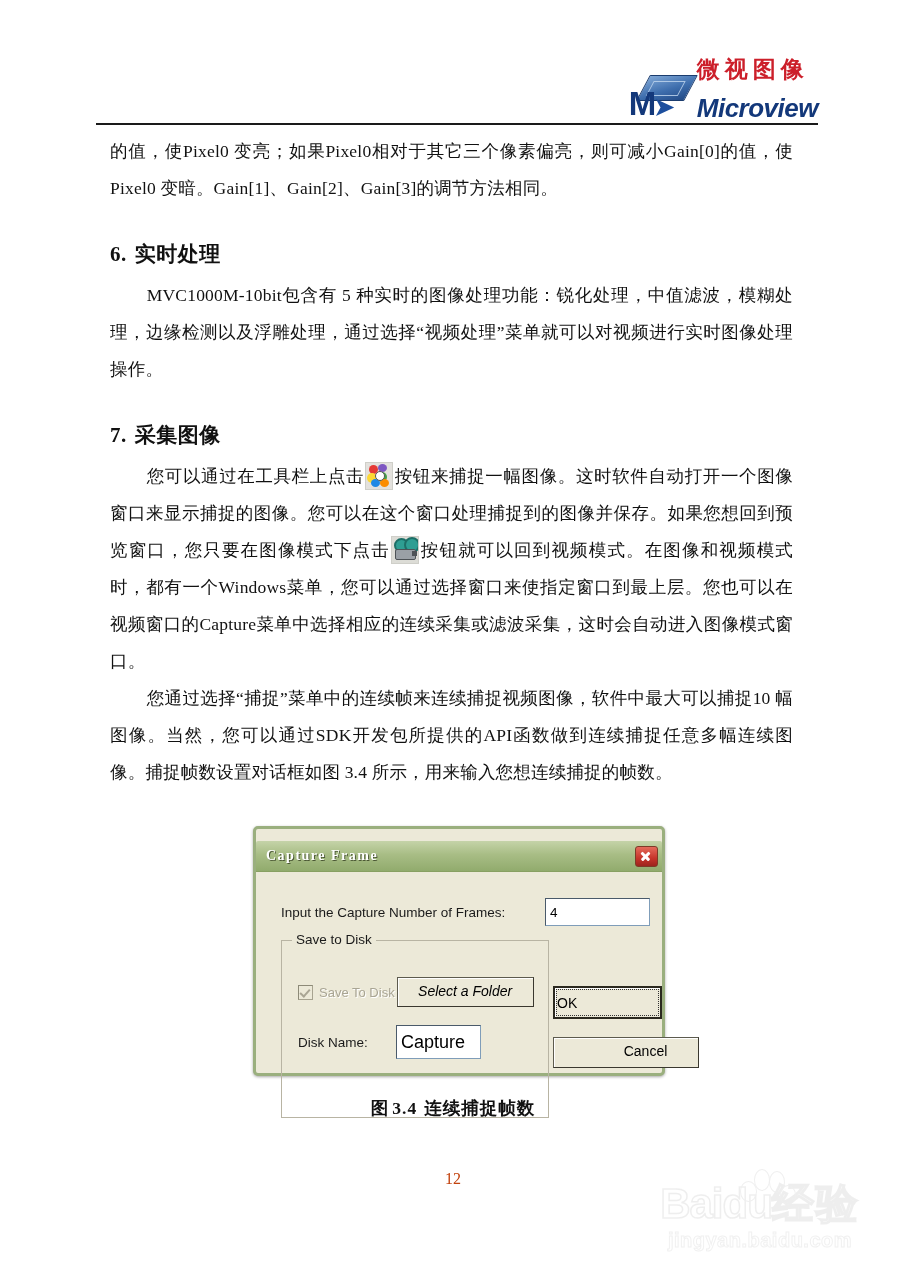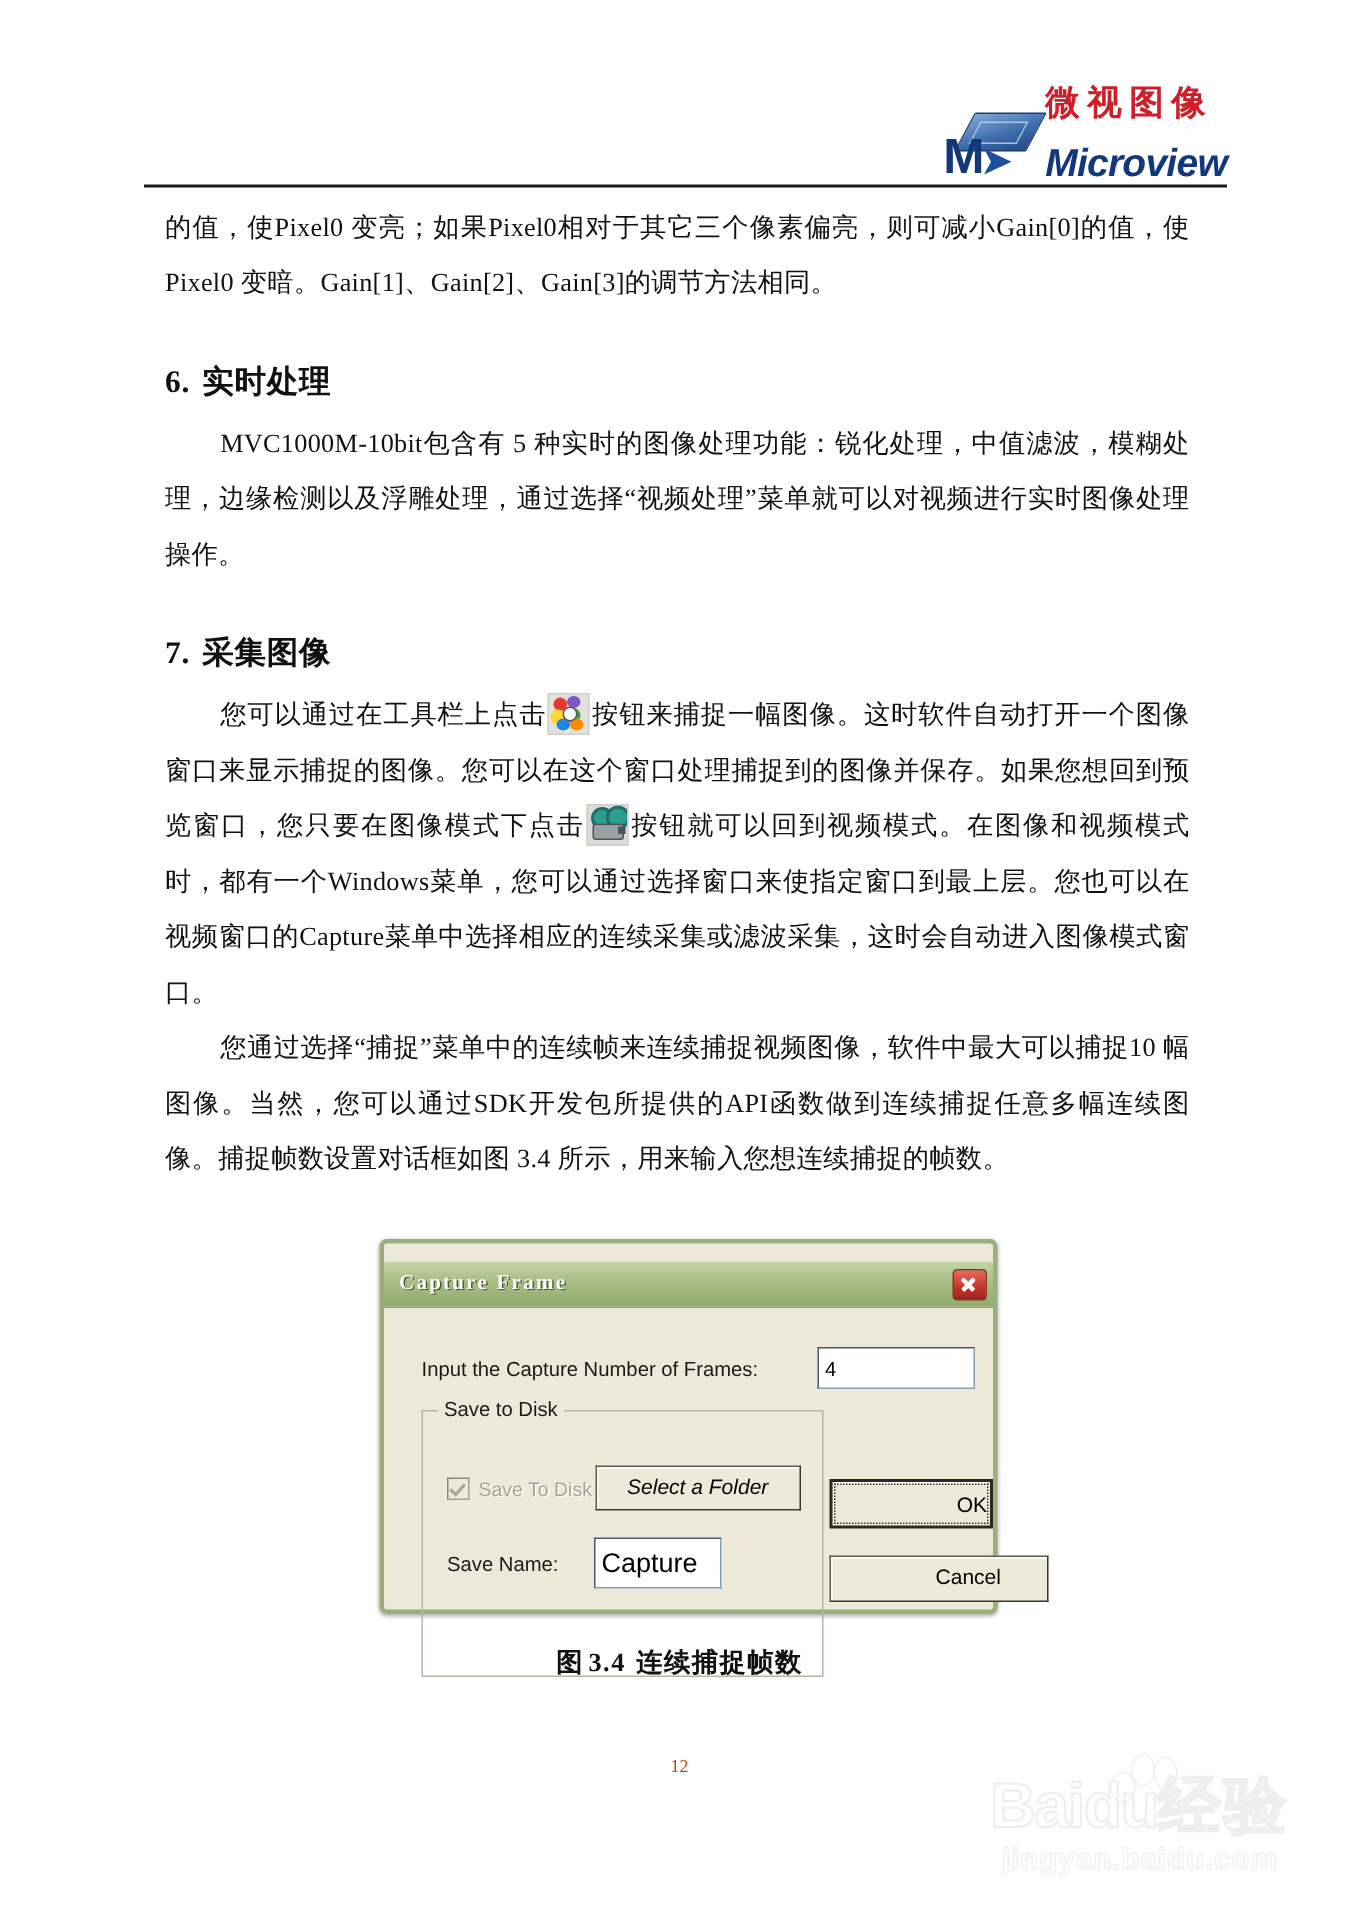--- a/index.html
+++ b/index.html
@@ -365,21 +365,21 @@
     width: 105px;
     height: 29px;
     border: 2px solid #2b291f;
   }
   #ok-button .focus-ring {
     position: absolute;
     left: 1px; top: 1px; right: 1px; bottom: 1px;
     border: 1px dotted #333;
     display: flex;
     align-items: center;
-    justify-content: flex-end;
+    justify-content: flex-start;
   }
   #cancel-button {
     position: absolute;
     left: 297px;
     top: 165px;
     width: 105px;
     height: 29px;
     line-height: 27px;
     padding-left: 39px;
   }
@@ -395,21 +395,21 @@
     font-weight: bold;
     letter-spacing: 1px;
   }
   #figure-caption .cap-num { margin: 0 7px 0 3px; }
   #page-number {
     position: absolute;
     left: 0;
     right: 0;
     top: 1170px;
     text-align: center;
-    font-size: 12px;
+    font-size: 16px;
     color: #c2410c;
   }
 
   
   #watermark {
     position: absolute;
     right: 12px;
     bottom: 28px;
     width: 268px;
     text-align: center;
@@ -505,21 +505,21 @@
       <fieldset id="save-group">
         <div id="save-group-legend">Save to Disk</div>
 
         <div id="save-disk-row">
           <span class="checkbox checked"></span>
           <span class="disabled-text">Save To Disk</span>
           <div id="select-folder-button" class="btn" style="line-height:26px;"><span>Select a Folder</span></div>
         </div>
 
         <div id="save-name-row">
-          <span id="save-name-label" class="dlg-label">Save Name:</span>
+          <span id="save-name-label" class="dlg-label">Disk Name:</span>
           <input id="save-name-input" type="text" value="Capture" style="">
         </div>
       </fieldset>
 
       <div id="ok-button" class="btn">
         <span class="focus-ring">
             <span>OK</span>
           </span>
       </div>
 

